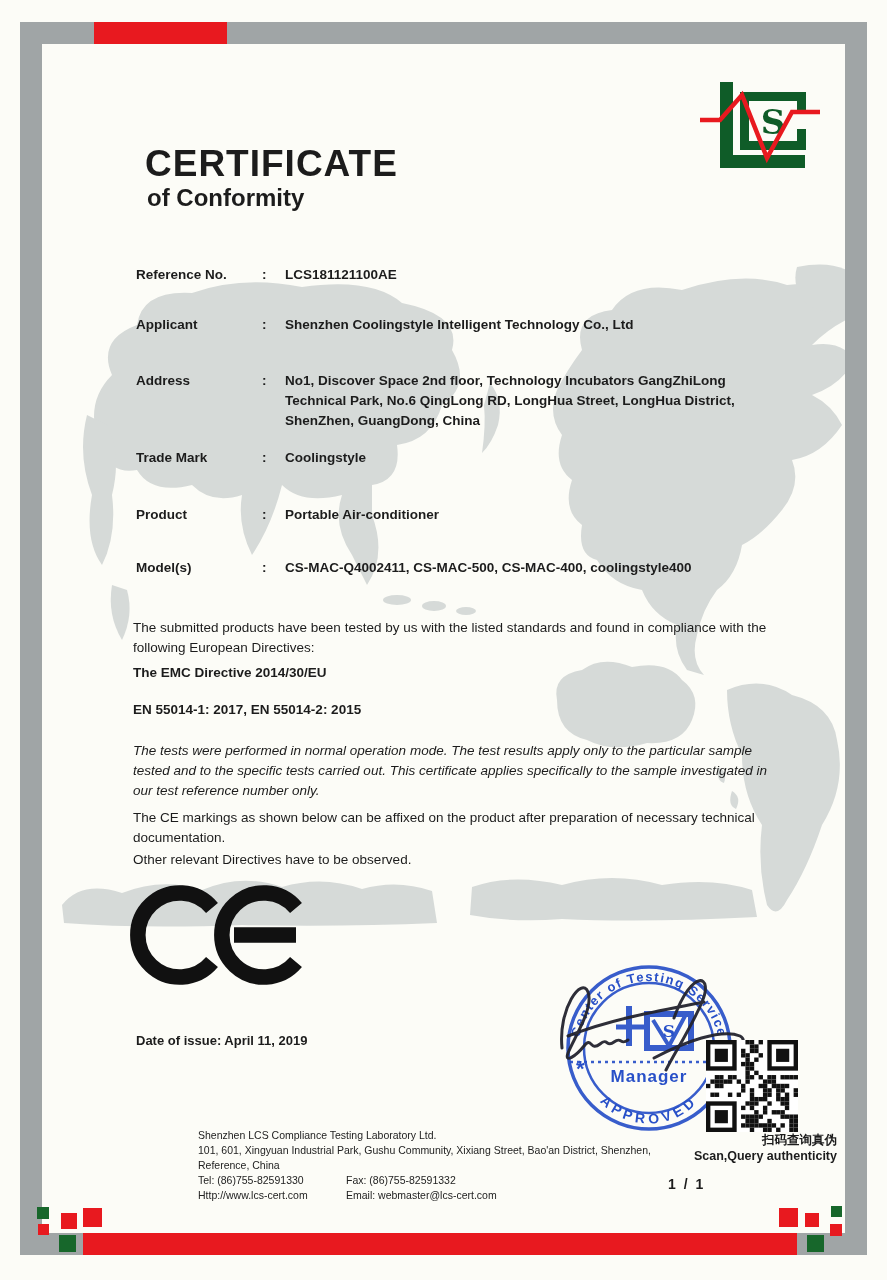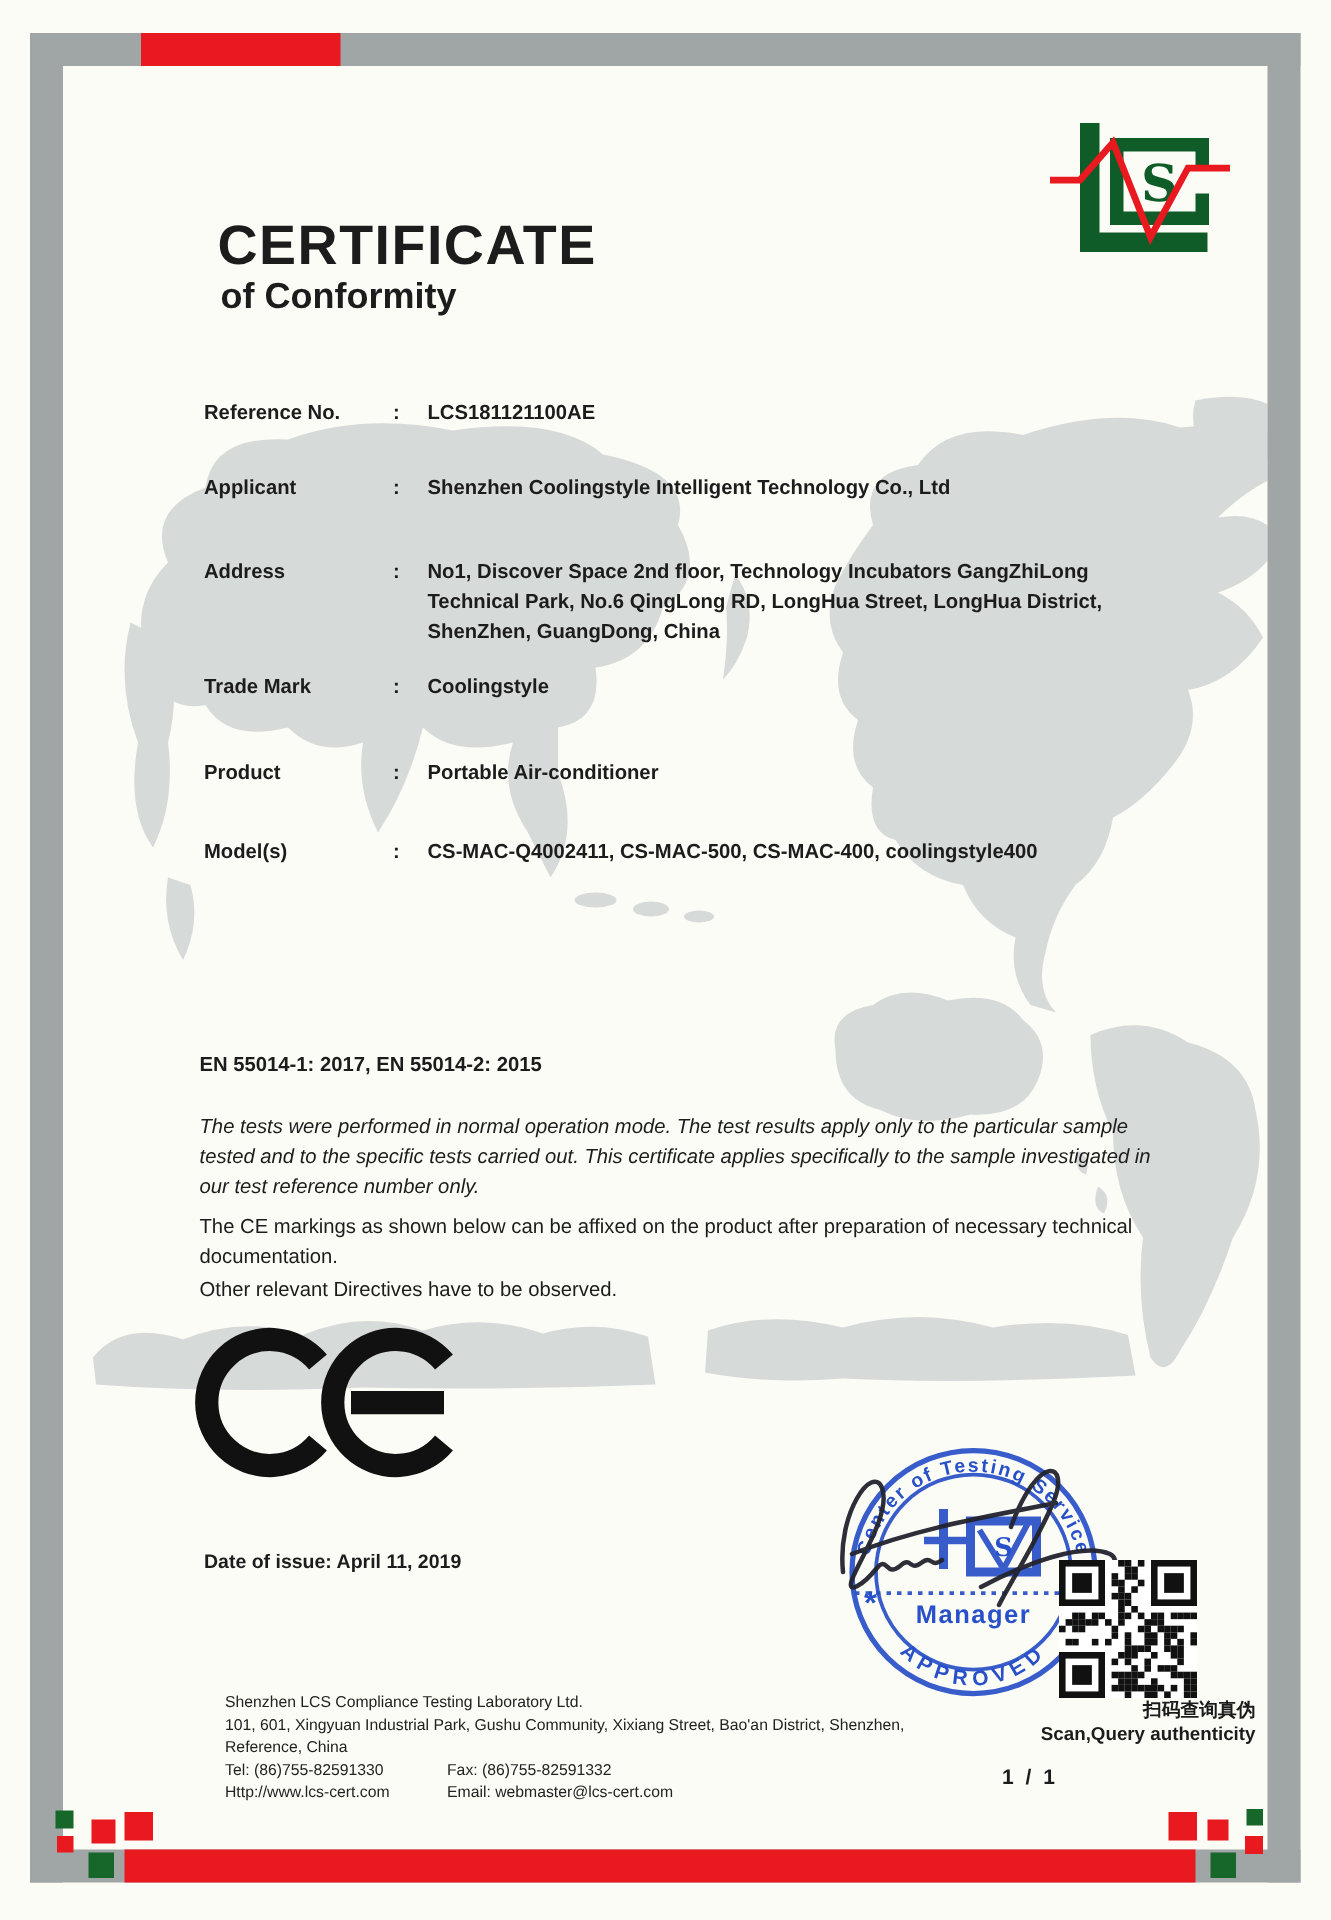--- a/index.html
+++ b/index.html
@@ -17,21 +17,21 @@
   .title2{font-size:24px;font-weight:bold;line-height:1;}
   
   .frow{position:absolute;left:136px;width:660px;font-size:13.5px;font-weight:bold;line-height:20px;}
   .frow .lbl{position:absolute;left:0;top:0;width:120px;}
   .frow .sep{position:absolute;left:126px;top:0;}
   .frow .val{position:absolute;left:149px;top:0;width:505px;}
   
   .para{position:absolute;left:133px;width:652px;font-size:13.5px;line-height:20px;}
   .para.bold{font-weight:bold;}
   
-  .foot{font-size:10.5px;line-height:15px;color:#222;}
+  .foot{font-size:10.5px;line-height:15px;color:#222;margin-left:48px;}
   .pageno{font-size:14px;font-weight:bold;letter-spacing:2px;}
   .qr-cap{font-size:12.5px;font-weight:bold;line-height:16px;text-align:center;}
   .dateline{font-size:13px;font-weight:bold;text-align:right;}
 </style>
 </head>
 <body>
 
 <div class="page">
 
   <svg class="abs" style="left:42px;top:255px;" width="803" height="770" viewBox="0 0 803 770">
@@ -128,20 +128,22 @@
     <span class="lbl">Product</span>
     <span class="sep">:</span>
     <span class="val">Portable Air-conditioner</span>
   </div>
   <div class="frow" style="top:558px;">
     <span class="lbl">Model(s)</span>
     <span class="sep">:</span>
     <span class="val">CS-MAC-Q4002411, CS-MAC-500, CS-MAC-400, coolingstyle400</span>
   </div>
 
+  <div class="para" style="top:618px;">The submitted products have been tested by us with the listed standards and found in compliance with the following European Directives:</div>
+  <div class="para bold" style="top:663px;">The EMC Directive 2014/30/EU</div>
   <div class="para bold" style="top:700px;">EN 55014-1: 2017, EN 55014-2: 2015</div>
   <div class="para" style="top:741px;font-style:italic;">The tests were performed in normal operation mode. The test results apply only to the particular sample tested and to the specific tests carried out. This certificate applies specifically to the sample investigated in our test reference number only.</div>
   <div class="para" style="top:850px;">Other relevant Directives have to be observed.</div>
   <div class="para" style="top:808px;">The CE markings as shown below can be affixed on the product after preparation of necessary technical documentation.</div>
 
   <svg class="abs" style="left:130px;top:882px;" width="175" height="110" viewBox="0 0 175 110">
     <path d="M82,26 A42,42 0 1 0 82,80" fill="none" stroke="#111" stroke-width="15.5"></path>
     <path d="M166,26 A42,42 0 1 0 166,80" fill="none" stroke="#111" stroke-width="15.5"></path>
     <path d="M104,53 H166" fill="none" stroke="#111" stroke-width="15.5"></path>
   </svg>

